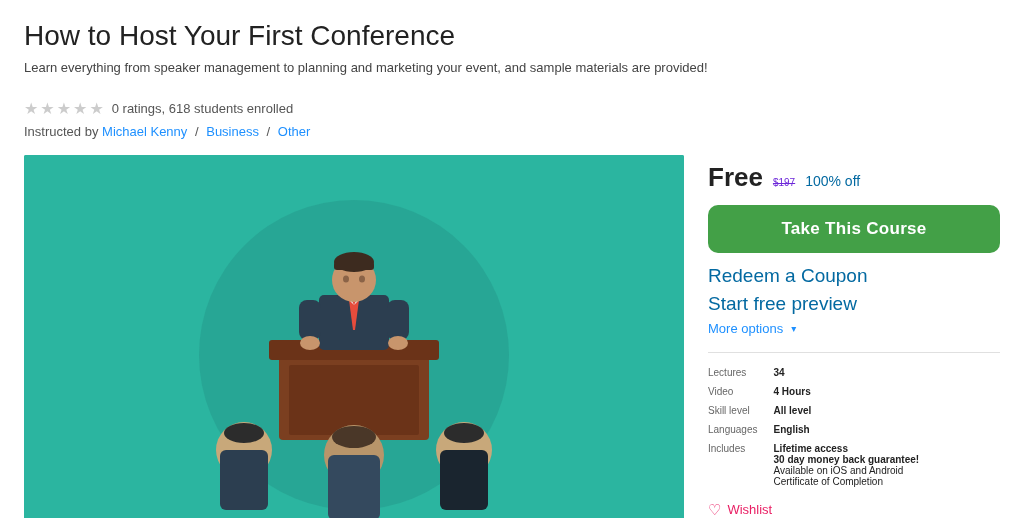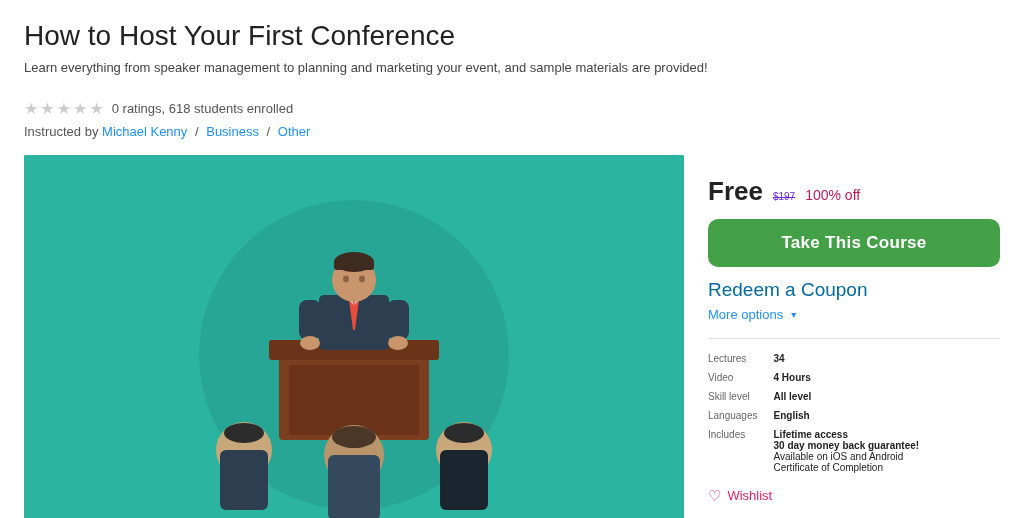--- a/index.html
+++ b/index.html
@@ -88,21 +88,21 @@
       font-weight: bold;
       color: #222;
     }
     .price-original {
       font-size: 10px;
       color: #6d28d9;
       text-decoration: line-through;
     }
     .price-discount {
       font-size: 14px;
-      color: #be185d;
+      color: #0369a1;
     }
     .btn-take-course {
       display: block;
       width: 100%;
       background: #43a047;
       color: #fff;
       font-size: 17px;
       font-weight: bold;
       text-align: center;
       padding: 14px 0;
@@ -262,20 +262,21 @@
     <div class="price-row">
       <span class="price-free">Free</span>
       <span class="price-original">$197</span>
       <span class="price-discount">100% off</span>
     </div>
 
     <button class="btn-take-course">Take This Course</button>
 
     <div class="sidebar-links">
       <a class="sidebar-link" href="#">Redeem a Coupon</a>
+      <a class="sidebar-link" href="#">Start free preview</a>
       <div class="more-options">
         <span>More options</span>
         <span class="arrow">▾</span>
       </div>
     </div>
 
     <hr class="divider">
 
     <div class="course-meta">
       <span class="meta-label">Lectures</span>

